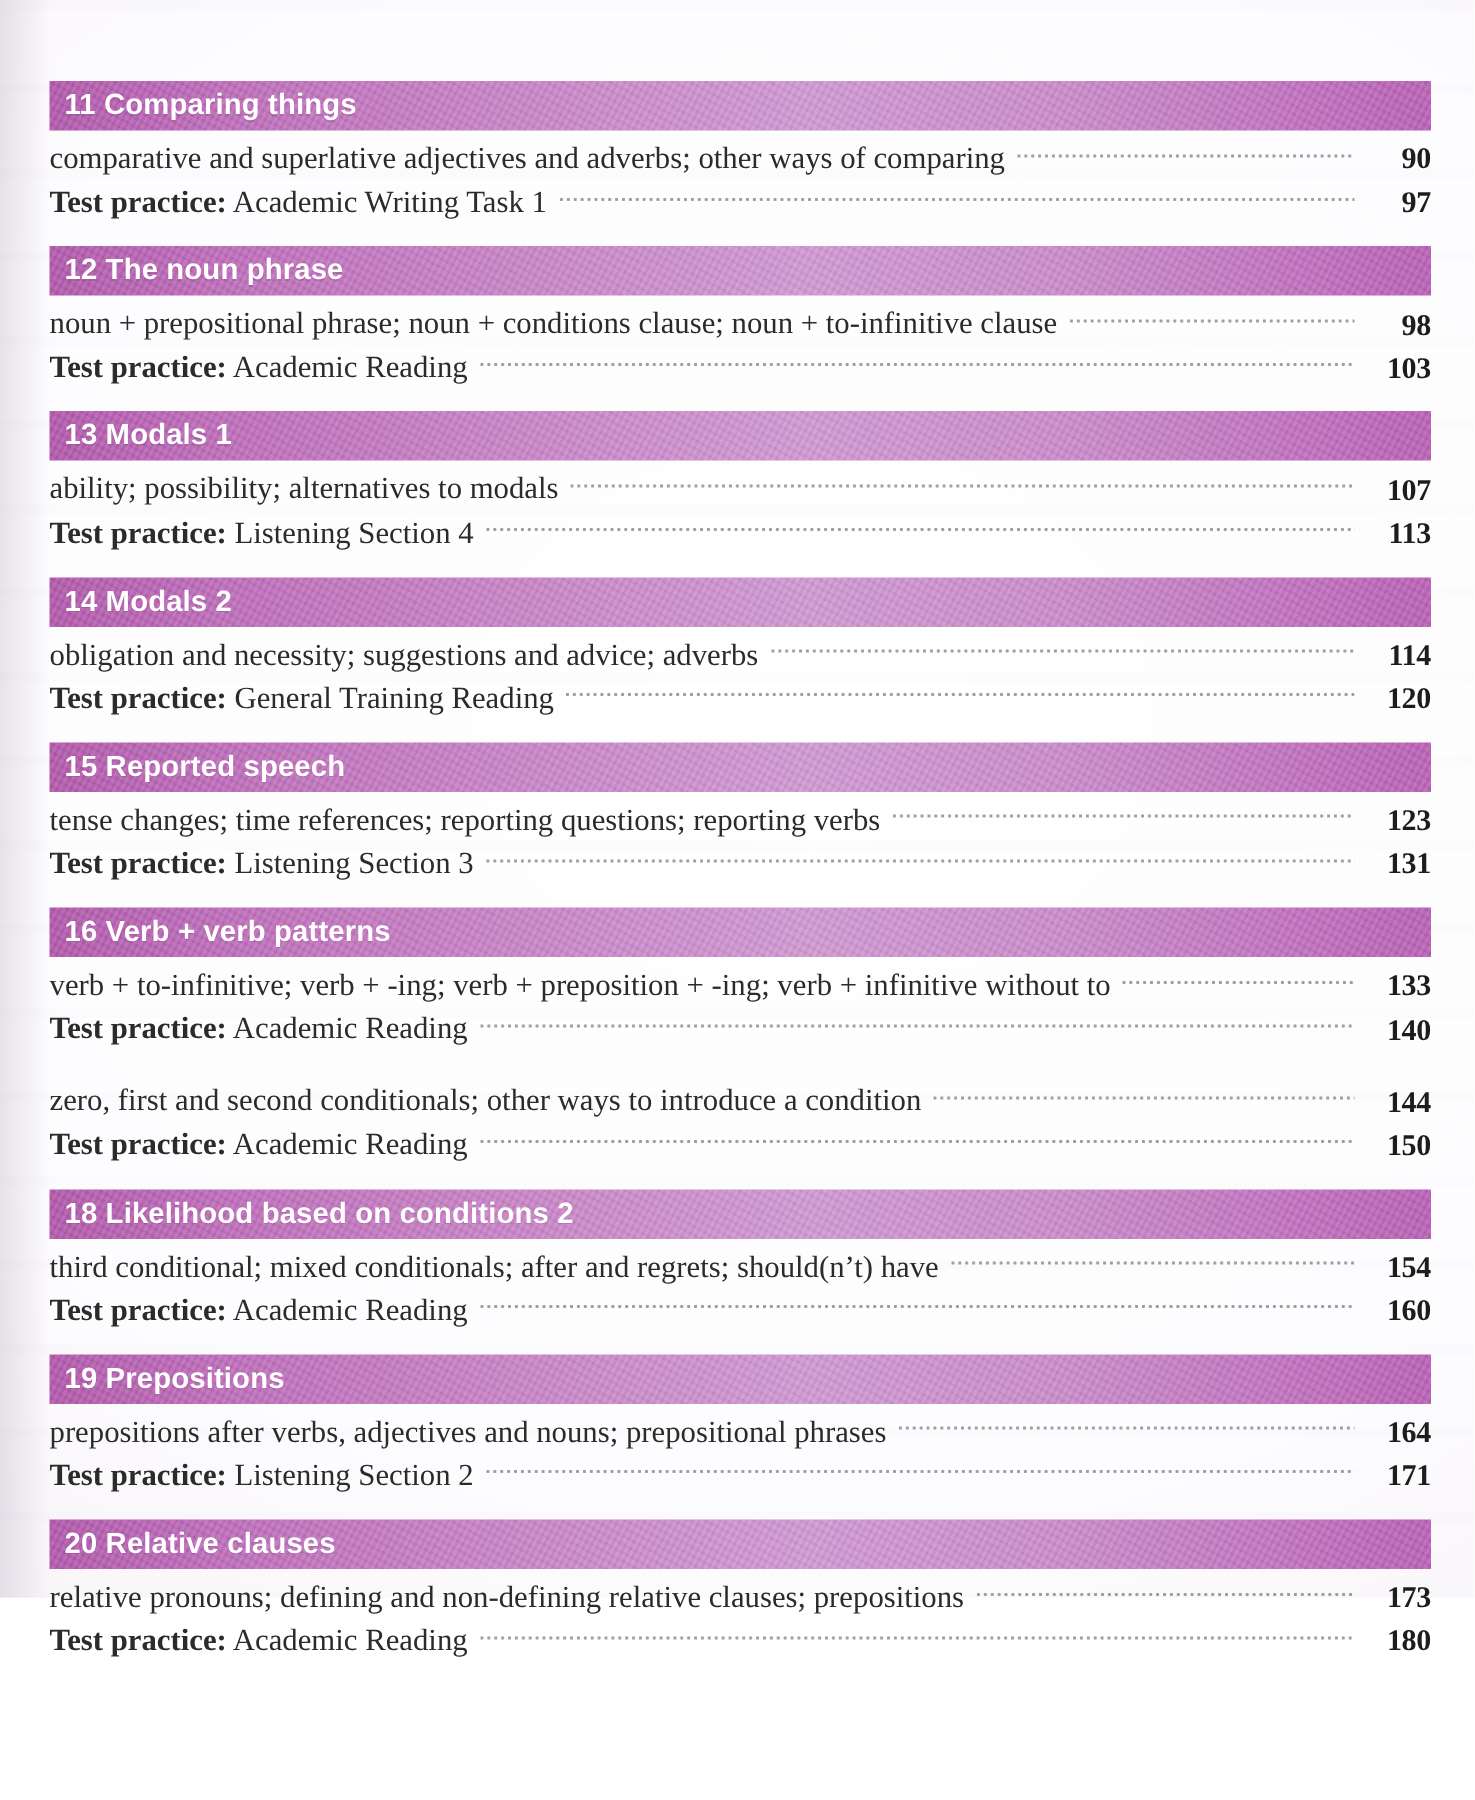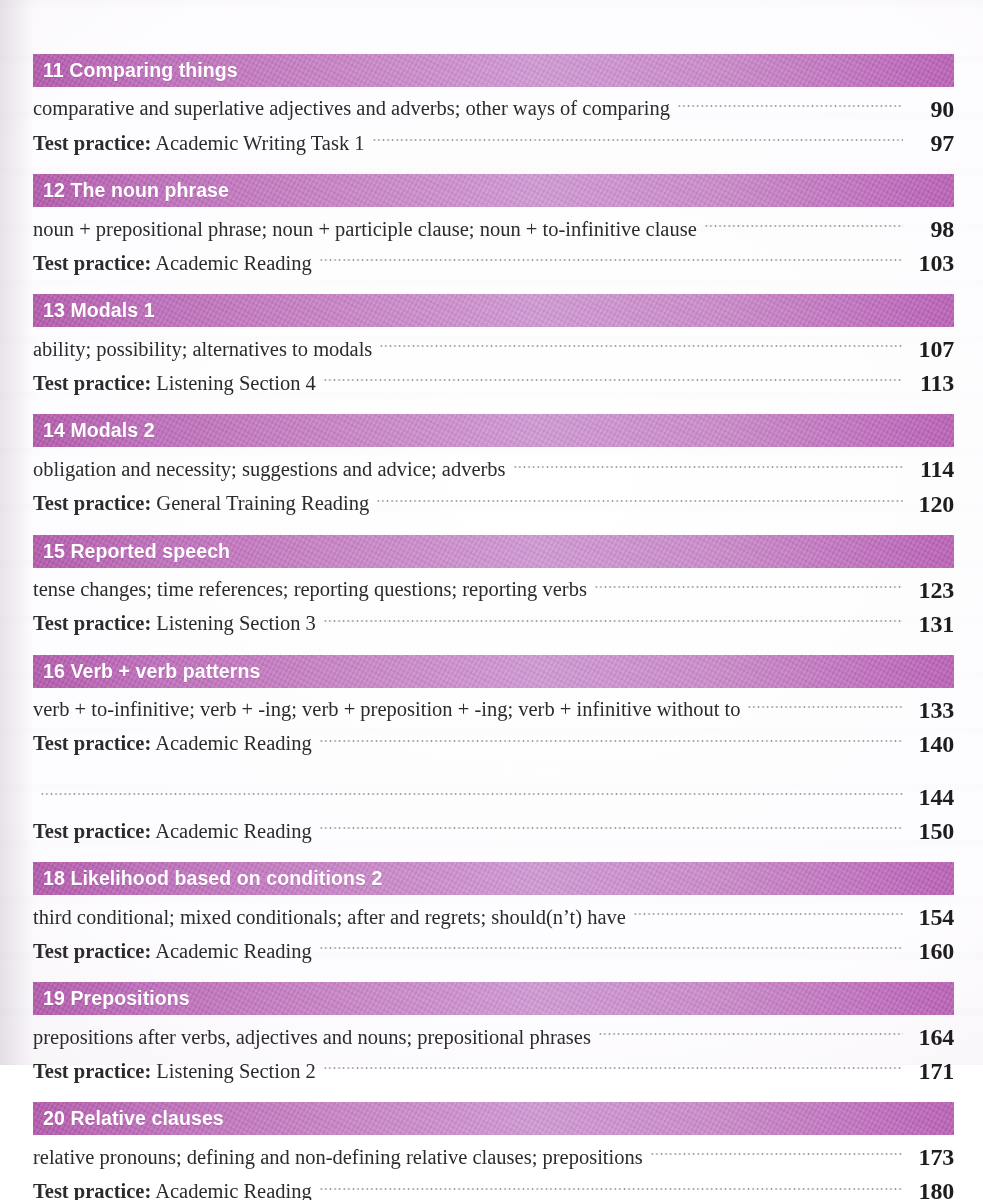--- a/index.html
+++ b/index.html
@@ -132,21 +132,21 @@
     background-image: radial-gradient(circle, #9a9a9a 0.9px, rgba(0,0,0,0) 1.1px);
     background-size: 4.6px 6px;
     background-repeat: repeat-x;
     background-position: 0 center;
   }
   .line .pg {
     flex: 0 0 auto;
     width: 44px;
     text-align: right;
     font-weight: bold;
-    font-size: 24px;
+    font-size: 20px;
     color: #1d1d1d;
     letter-spacing: -.2px;
   }
   .tp {
     font-weight: bold;
   }
   .it {
   }
 </style>
 </head>
@@ -172,21 +172,21 @@
         </div>
       </div>
     </div>
 
     <div class="entry">
       <div class="bar">
         <span class="bar-title">12 The noun phrase</span>
       </div>
       <div class="lines">
         <div class="line">
-          <span class="txt"><span>noun + prepositional phrase; noun + participle clause; noun + </span><span class="it">to</span><span>-infinitive clause</span></span>
+          <span class="txt"><span>noun + prepositional phrase; noun + conditions clause; noun + </span><span class="it">to</span><span>-infinitive clause</span></span>
           <span class="lead"></span>
           <span class="pg">98</span>
         </div>
         <div class="line">
           <span class="txt"><span class="tp">Test practice:</span> <span>Academic Reading</span></span>
           <span class="lead"></span>
           <span class="pg">103</span>
         </div>
       </div>
     </div>
@@ -259,20 +259,21 @@
           <span class="txt"><span class="tp">Test practice:</span> <span>Academic Reading</span></span>
           <span class="lead"></span>
           <span class="pg">140</span>
         </div>
       </div>
     </div>
 
     <div class="entry">
       <div class="lines">
         <div class="line">
+          <span class="txt">zero, first and second conditionals; other ways to introduce a condition</span>
           <span class="lead"></span>
           <span class="pg">144</span>
         </div>
         <div class="line">
           <span class="txt"><span class="tp">Test practice:</span> <span>Academic Reading</span></span>
           <span class="lead"></span>
           <span class="pg">150</span>
         </div>
       </div>
     </div>

